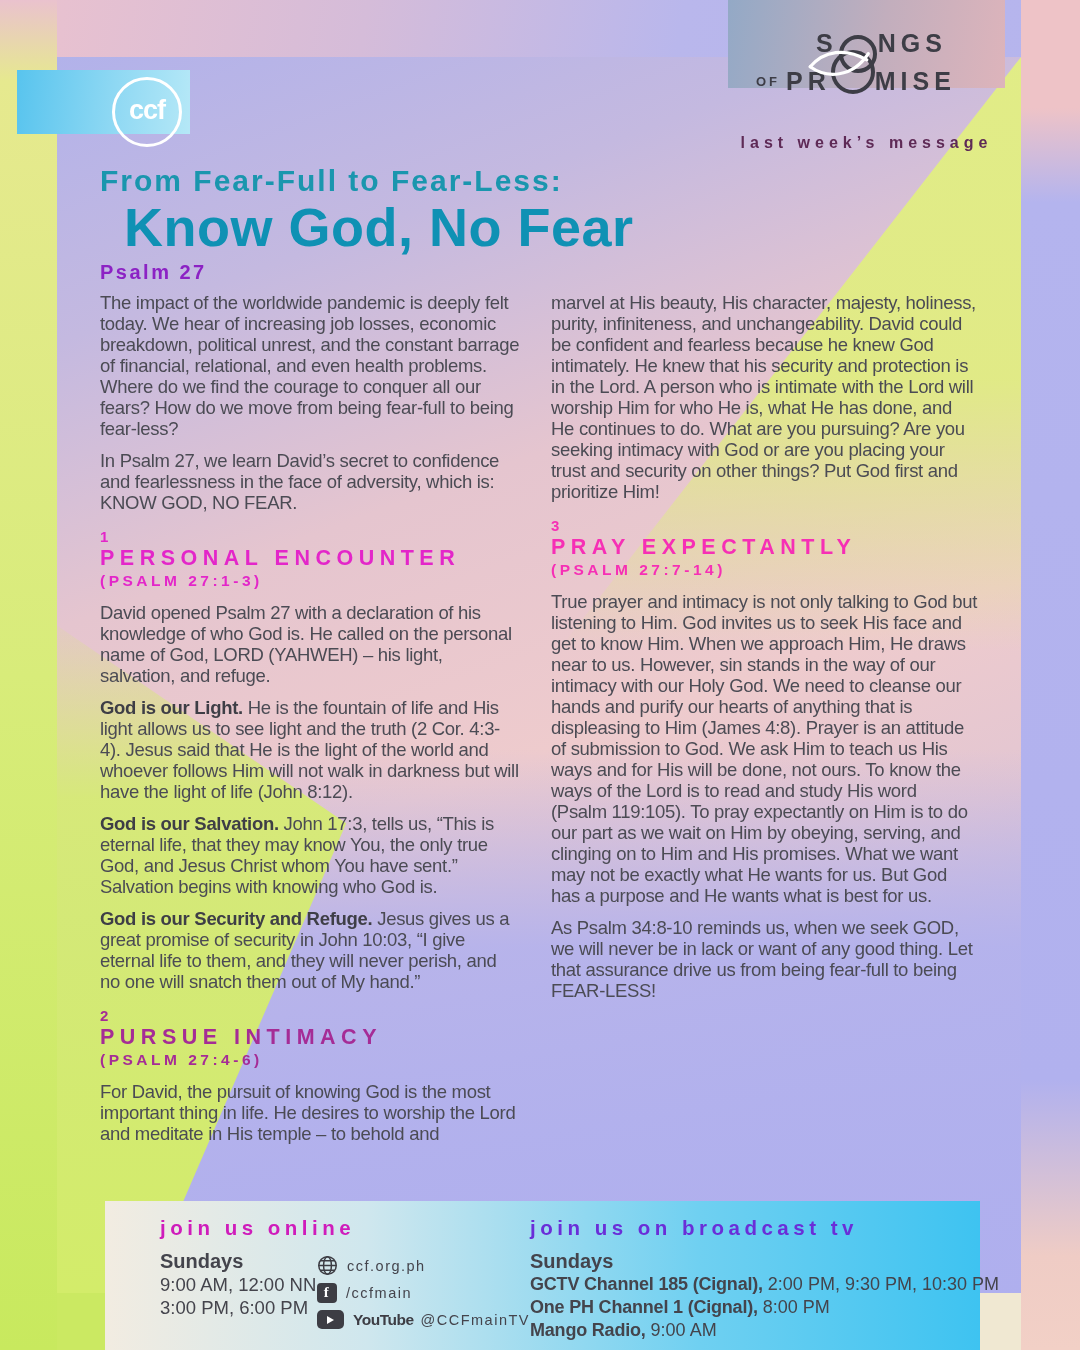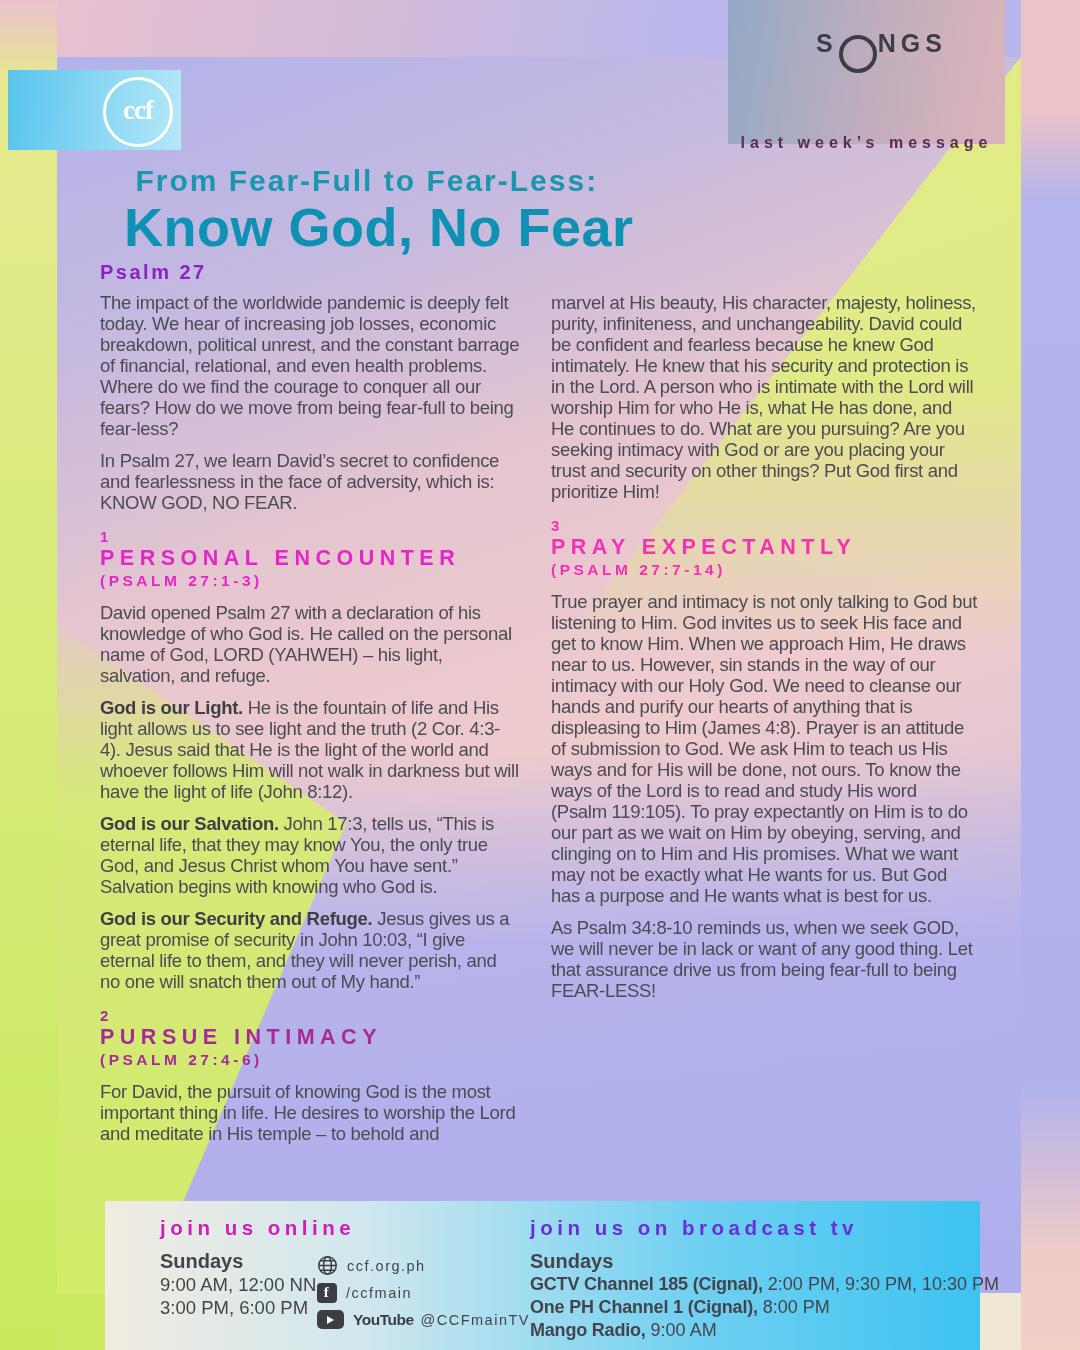--- a/index.html
+++ b/index.html
@@ -18,43 +18,43 @@
         background:linear-gradient(160deg,#b2b2ea 0%,#c4b9e0 18%,#e5c5cf 36%,#eecbcd 55%,#e3c6d2 68%,#c7bce4 82%,#b2b2ec 100%);}
   .panel-yellow-tr{position:absolute;inset:0;
         clip-path:polygon(100% 0%,100% 100%,0% 100%);
         background:linear-gradient(to bottom,rgba(226,238,132,.97) 0%,rgba(224,237,128,.92) 26%,rgba(224,237,128,0) 48%);}
   .panel-lavender-bottom{position:absolute;inset:0;
         background:linear-gradient(to bottom,rgba(178,178,238,0) 56%,rgba(177,177,238,.88) 72%,rgba(175,175,238,.97) 100%);}
   .panel-yellow-bl{position:absolute;inset:0;
         clip-path:polygon(0% 46%,30% 62%,9% 100%,0% 100%);
         background:linear-gradient(to bottom,rgba(214,236,114,0) 44%,rgba(214,236,114,.92) 60%,#d3ec6a 100%);}
   
-  .ccf-box{position:absolute;left:8px;top:70px;width:173px;height:80px;
-        background:linear-gradient(95deg,#58c4ee 0%,#8ed8f3 55%,#b5e8f7 100%);font-family:Liberation Serif, serif;}
+  .ccf-box{position:absolute;left:17px;top:70px;width:173px;height:64px;
+        background:linear-gradient(95deg,#58c4ee 0%,#8ed8f3 55%,#b5e8f7 100%);}
   .ccf-circle{position:absolute;left:95px;top:7px;width:64px;height:64px;border:3px solid #fff;
         border-radius:50%;display:flex;align-items:center;justify-content:center;}
   .ccf-circle span{color:#fff;font-size:27px;font-weight:bold;letter-spacing:-1px;line-height:1;padding-bottom:3px;}
   
-  .songs-box{position:absolute;left:728px;top:0;width:277px;height:144px;
+  .songs-box{position:absolute;left:728px;top:0;width:277px;height:88px;
         background:linear-gradient(100deg,#93a9c6 0%,#c2aebd 55%,#ddb4bb 100%);
         color:var(--ink,#3d3d46);font-weight:bold;}
   .songs-line1{position:absolute;left:88px;top:26px;font-size:25px;letter-spacing:5px;white-space:nowrap;}
   .songs-line2{position:absolute;left:28px;top:60px;font-size:25px;letter-spacing:5px;white-space:nowrap;}
   .songs-of{font-size:13px;letter-spacing:3px;position:relative;top:-4px;margin-right:6px;}
   .ring{display:inline-block;box-sizing:border-box;border:4px solid var(--ink,#3d3d46);border-radius:50%;vertical-align:middle;}
   .ring1{width:38px;height:38px;position:relative;top:9px;margin:0 1px;}
   .ring2wrap{position:relative;display:inline-block;width:44px;height:30px;vertical-align:baseline;}
   .ring2{position:absolute;left:0;top:-10px;width:44px;height:44px;}
   .fish{position:absolute;left:-24px;top:-12px;width:70px;height:30px;transform:rotate(-5deg);}
   
   .tagline{position:absolute;left:728px;top:134px;width:277px;text-align:center;
         color:var(--plum,#5e2a56);font-size:16px;font-weight:bold;letter-spacing:5px;white-space:nowrap;}
   
   .title-block{position:absolute;left:100px;top:164px;}
-  .title-kicker{color:var(--teal1,#1a96ae);font-size:30px;font-weight:bold;letter-spacing:2px;line-height:1.1;text-align:center;}
+  .title-kicker{color:var(--teal1,#1a96ae);font-size:30px;font-weight:bold;letter-spacing:2px;line-height:1.1;}
   .title-main{color:var(--teal2,#0f91b4);font-size:54px;font-weight:bold;letter-spacing:0.5px;line-height:1.05;margin-top:2px;margin-left:24px;}
   .title-scripture{color:var(--purple,#8c22c4);font-size:20px;font-weight:bold;letter-spacing:2.5px;margin-top:5px;}
   
   .columns{position:absolute;left:100px;top:292px;display:flex;gap:31px;
         color:var(--body,#4b4b54);font-size:18.5px;line-height:21px;letter-spacing:-0.3px;}
   .col-left{width:420px;}
   .col-right{width:426px;}
   .col p{margin:0 0 11px 0;}
   .col p b{color:#3e3e46;}
   .section{margin:15px 0 11px 0;font-weight:bold;}
@@ -105,20 +105,24 @@
   </div>
 
   <div class="ccf-box">
     <div class="ccf-circle">
       <span>ccf</span>
     </div>
   </div>
 
   <div class="songs-box">
     <div class="songs-line1"><span>S</span><span class="ring ring1"></span><span>NGS</span></div>
+    <div class="songs-line2"><span class="songs-of">OF</span><span>PR</span><span class="ring2wrap"><span class="ring ring2"></span><svg class="fish" viewBox="0 0 70 30">
+            <path d="M3 16 C 18 1, 40 0, 60 14" fill="none" stroke="#ffffff" stroke-width="3.2" stroke-linecap="round"></path>
+            <path d="M3 16 C 18 29, 44 31, 62 8" fill="none" stroke="#ffffff" stroke-width="3.2" stroke-linecap="round"></path>
+          </svg></span><span>MISE</span></div>
   </div>
 
   <div class="tagline">last week’s message</div>
 
   <div class="title-block">
     <div class="title-kicker">From Fear-Full to Fear-Less:</div>
     <div class="title-main">Know God, No Fear</div>
     <div class="title-scripture">Psalm 27</div>
   </div>
 

